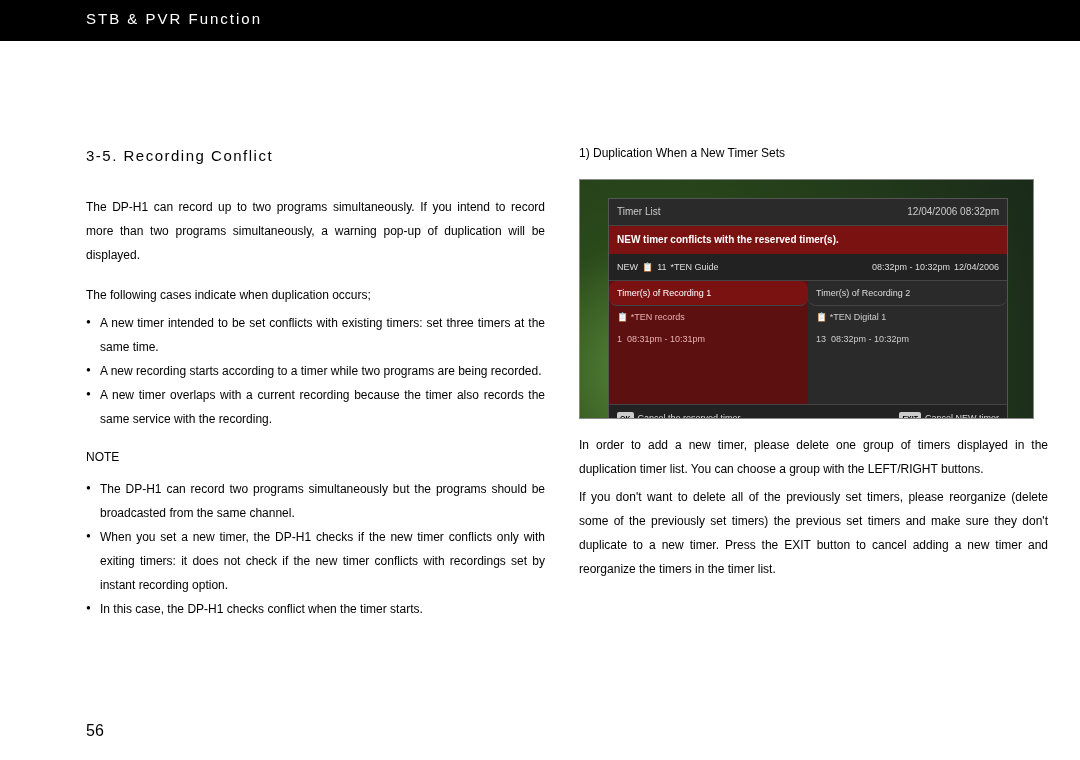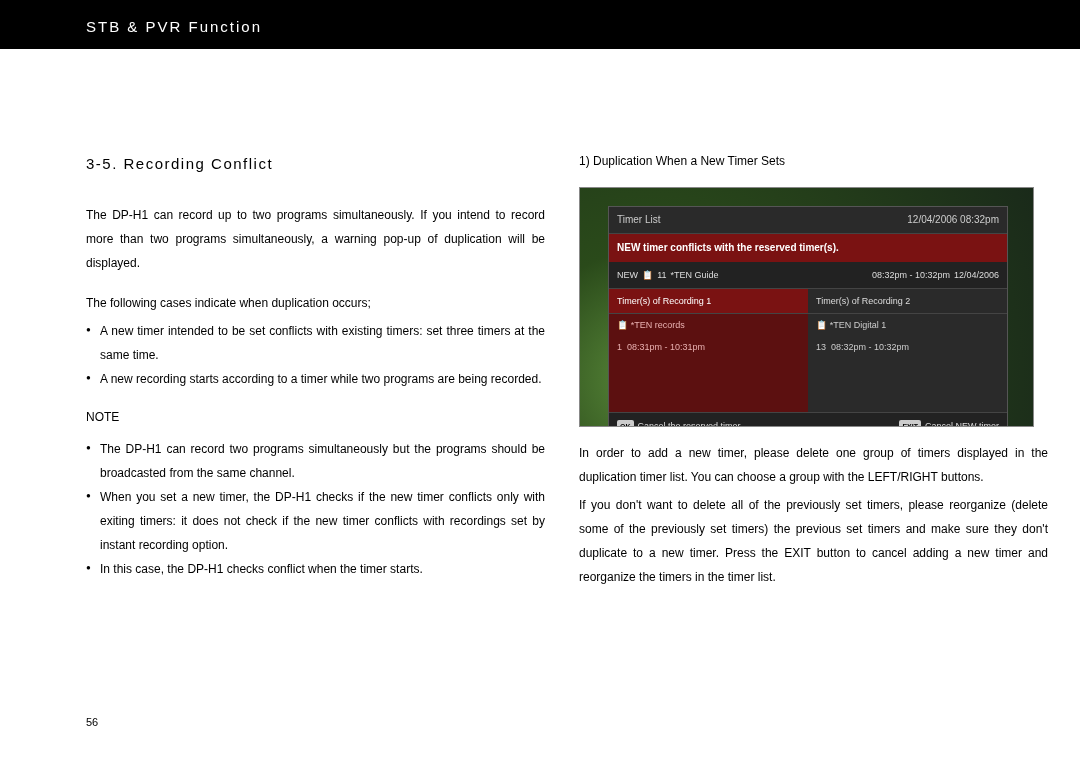--- a/index.html
+++ b/index.html
@@ -1,18 +1,18 @@
 <!DOCTYPE html>
 <html><head>
 <meta charset="utf-8">
 <style>
   * { margin: 0; padding: 0; box-sizing: border-box; }
   body { width: 1080px; height: 760px; background: #fff; font-family: Arial, Helvetica, sans-serif; color: #000; overflow: hidden; }
 
-  .topbar { background: #000; color: #fff; padding: 18px 0 14px 86px; font-size: 15px; letter-spacing: 2px; }
+  .topbar { background: #000; color: #fff; padding: 10px 0 14px 86px; font-size: 15px; letter-spacing: 2px; }
 
   .page { display: flex; padding: 100px 32px 0 86px; gap: 34px; }
   .col { width: 460px; font-size: 12px; line-height: 2.0; }
   .col.right { width: 470px; }
 
   .section-title { font-size: 15px; letter-spacing: 1.5px; margin-bottom: 24px; }
   .sub-title { font-size: 12px; margin-bottom: 14px; }
 
   p.body { text-align: justify; margin-bottom: 4px; }
   p.intro { margin-top: 16px; }
@@ -24,46 +24,47 @@
   .note-label { font-size: 12px; margin-top: 10px; margin-bottom: 8px; }
 
   .screenshot { width: 455px; height: 240px; margin: 8px 0 14px 0; background: radial-gradient(circle at 15% 80%, #5a8a3a 0%, #2a4a1a 30%, #1a2a1a 100%); position: relative; overflow: hidden; border: 1px solid #888; }
   .tv-panel { position: absolute; left: 28px; top: 18px; width: 400px; background: #1a1a1a; border: 1px solid #555; }
   .tv-title { background: #2a2a2a; color: #ccc; font-size: 10px; padding: 3px 8px; border-bottom: 1px solid #444; display:flex; justify-content:space-between;gap:16px;}
   .tv-warn { background: #7a1212; color: #fff; font-size: 10px; padding: 4px 8px; font-weight: bold; }
   .tv-newrow { background: #222; color: #ddd; font-size: 9px; padding: 4px 8px; display:flex; gap:4px; border-bottom:1px solid #444;}
   .tv-cols { display: flex; }
   .tv-colL { width: 50%; background: #5c1010; }
   .tv-colR { width: 50%; background: #2a2a2a; }
-  .tv-colhdr { font-size: 9px; color: #ddd; padding: 3px 8px; border-bottom: 1px solid #444; }
+  .tv-colhdr { font-size: 9px; color: #ddd; padding: 3px 8px; border-bottom: 1px solid #444; border-radius: 8px; }
   .tv-colhdrL { background:#7a1212; color:#fff; }
   .tv-cell { font-size: 9px; color: #ccc; padding: 2px 8px; }
   .tv-cellL { color:#e8b0b0; }
   .tv-spacer { height: 54px; }
   .tv-actions { background: #222; color: #ddd; font-size: 9px; padding: 4px 8px; display:flex; justify-content:space-between; border-top:1px solid #444;}
   .pill { display:inline-block; background:#ccc; color:#000; font-size:7px; padding:0 3px; border-radius:2px; margin-right:4px; font-weight:bold;}
 
-  .page-num { position: absolute; left: 86px; bottom: 32px; font-size: 11px; text-align: right; }
+  .page-num { position: absolute; left: 86px; bottom: 20px; font-size: 16px; text-align: right; }
 </style>
 </head>
 <body>
 
 <div class="topbar">
   <span>STB &amp; PVR Function</span>
 </div>
 
 <div class="page">
 
   <div class="col">
     <div class="section-title">3-5. Recording Conflict</div>
     <p class="body">The DP-H1 can record up to two programs simultaneously. If you intend to record more than two programs simultaneously, a warning pop-up of duplication will be displayed.</p>
     <p class="body intro">The following cases indicate when duplication occurs;</p>
     <ul class="bullets">
       <li>A new timer intended to be set conflicts with existing timers: set three timers at the same time.</li>
       <li>A new recording starts according to a timer while two programs are being recorded.</li>
+      <li>A new timer overlaps with a current recording because the timer also records the same service with the recording.</li>
     </ul>
     <div class="note-label">NOTE</div>
     <ul class="bullets">
       <li>The DP-H1 can record two programs simultaneously but the programs should be broadcasted from the same channel.</li>
       <li>When you set a new timer, the DP-H1 checks if the new timer conflicts only with exiting timers: it does not check if the new timer conflicts with recordings set by instant recording option.</li>
       <li>In this case, the DP-H1 checks conflict when the timer starts.</li>
     </ul>
   </div>
 
   <div class="col right">

